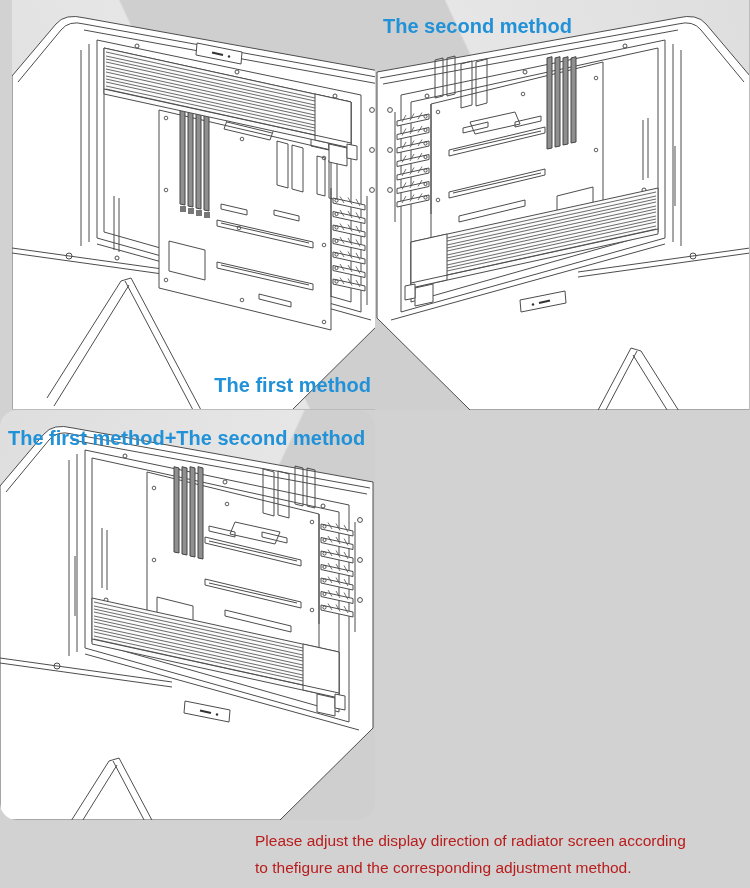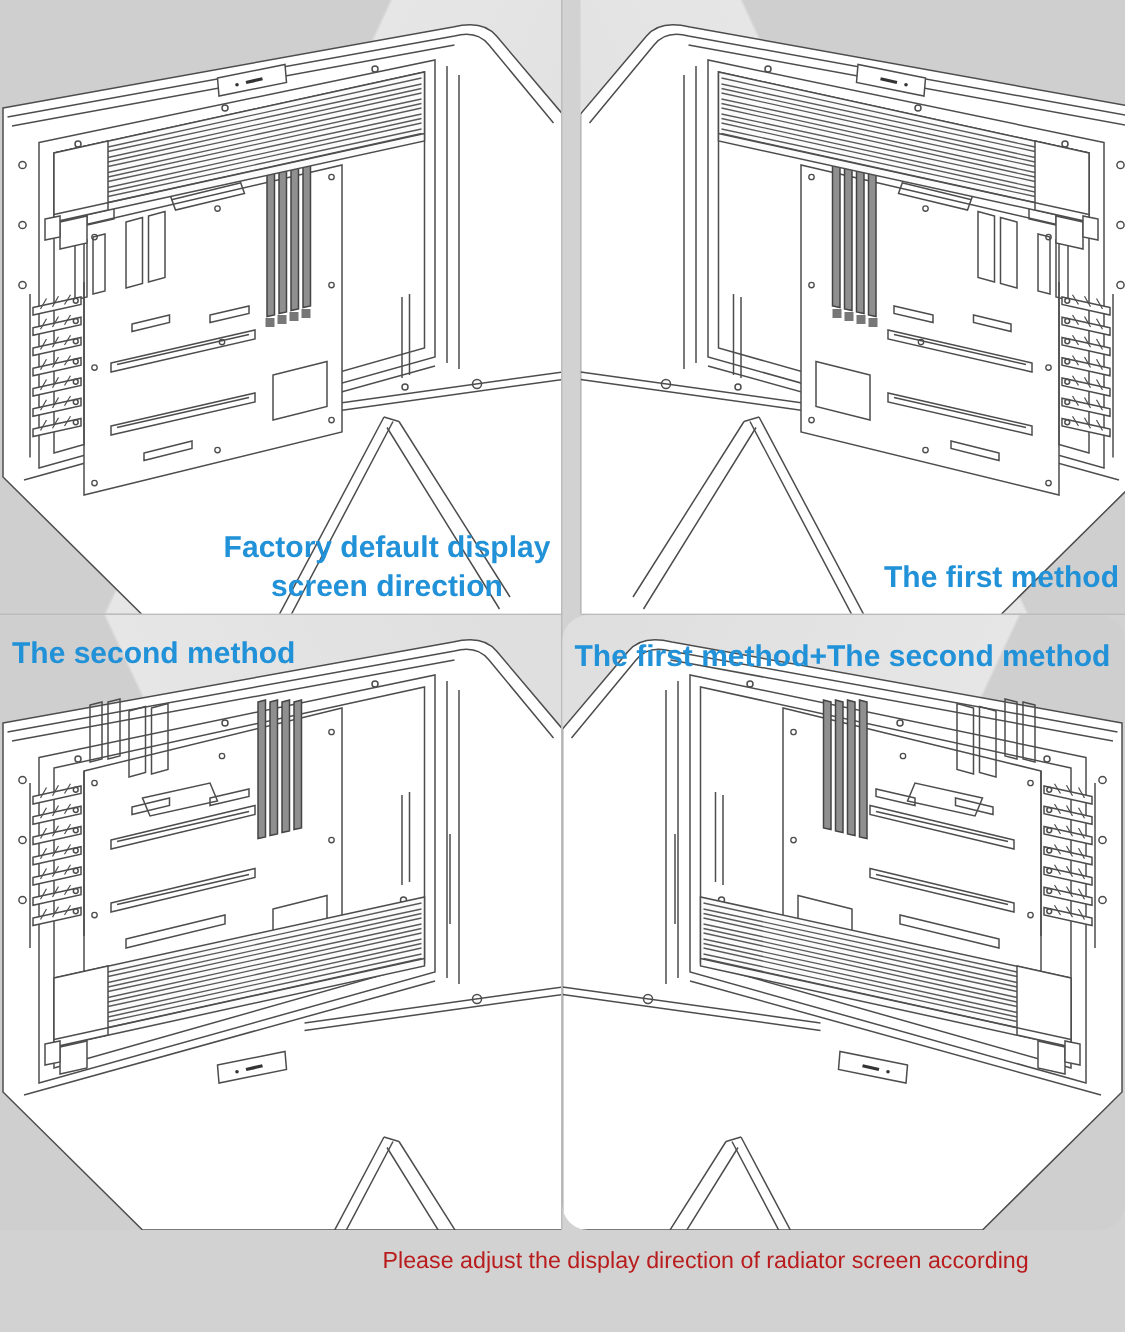--- a/index.html
+++ b/index.html
@@ -193,29 +193,20 @@
       <g id="case-bottom">
         <use href="#shell"></use>
         <use href="#int-bottom"></use>
         <use href="#stand" transform="translate(0,70)"></use>
       </g>
     </defs>
   </svg>
 
   <div class="grid">
 
-    <div class="quad q-tl">
-      <svg width="375" height="410" viewBox="0 0 375 410">
-        <use href="#case-top"></use>
-      </svg>
-      <div class="label">
-        <span>Factory default display</span><br>
-        <span>screen direction</span>
-      </div>
-    </div>
 
     <div class="quad q-tr">
       <svg width="375" height="410" viewBox="0 0 375 410">
         <use href="#case-top" transform="translate(375,0) scale(-1,1)"></use>
       </svg>
       <div class="label">The first method</div>
     </div>
 
     <div class="quad q-bl">
       <svg width="375" height="410" viewBox="0 0 375 410">
@@ -228,15 +219,16 @@
       <svg width="375" height="410" viewBox="0 0 375 410">
         <use href="#case-bottom" transform="translate(375,0) scale(-1,1)"></use>
       </svg>
       <div class="label">The first method+The second method</div>
     </div>
 
   </div>
 
   <div class="caption">
     <div>Please adjust the display direction of radiator screen according</div>
+    <div>to thefigure and the corresponding adjustment method.</div>
   </div>
 
 </div>
 
 </body></html>

